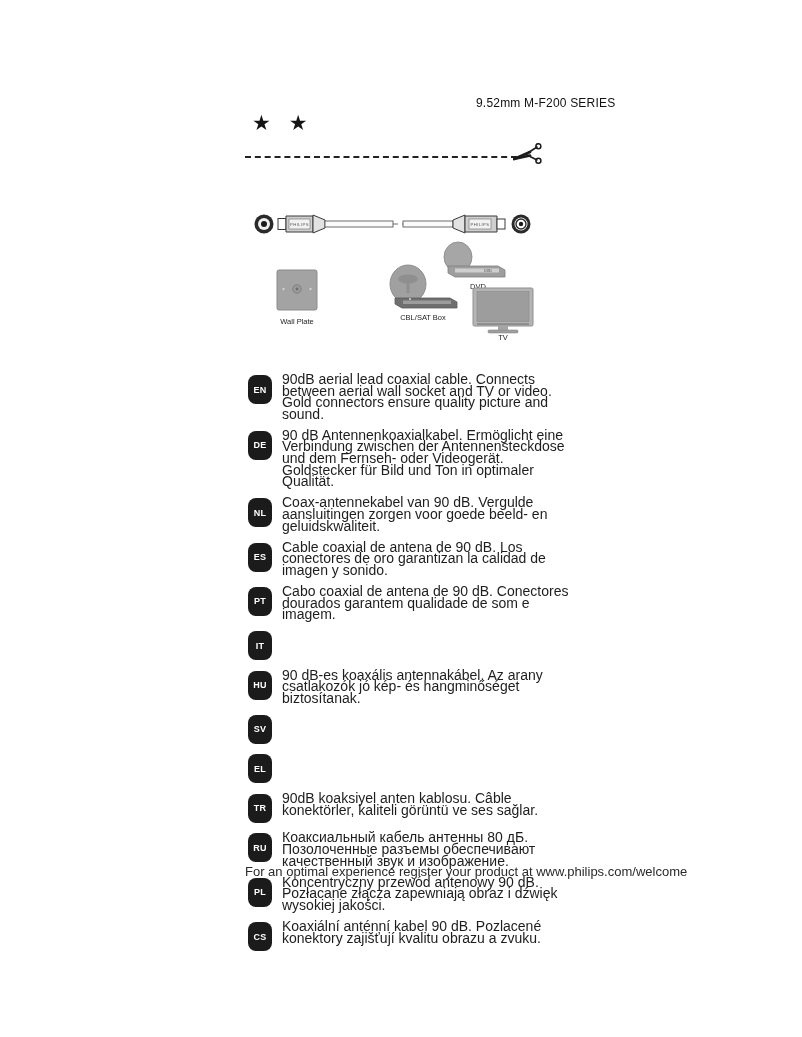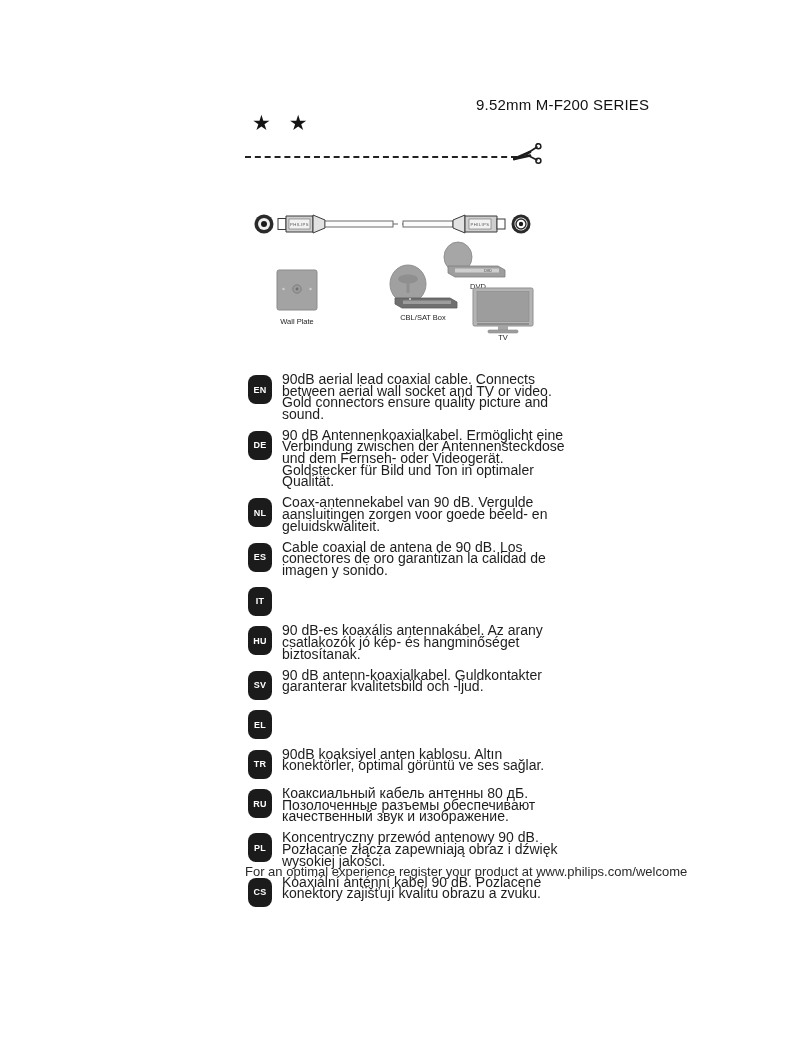--- a/index.html
+++ b/index.html
@@ -14,21 +14,21 @@
     font-family: "Liberation Sans", sans-serif;
     color: #1a1a1a;
     overflow: hidden;
   }
 
   
   #series-title {
     position: absolute;
     left: 476px;
     top: 96px;
-    font-size: 15px;
+    font-size: 12px;
     letter-spacing: 0.2px;
     color: #111;
     white-space: nowrap;
   }
   #rating-stars {
     position: absolute;
     left: 252px;
     top: 112px;
     font-size: 21px;
     line-height: 21px;
@@ -225,36 +225,39 @@
     </div>
     <div class="lang-row">
       <div class="lang-badge">NL</div>
       <div class="lang-text">Coax-antennekabel van 90 dB. Vergulde aansluitingen zorgen voor goede beeld- en geluidskwaliteit.</div>
     </div>
     <div class="lang-row">
       <div class="lang-badge">ES</div>
       <div class="lang-text">Cable coaxial de antena de 90 dB. Los conectores de oro garantizan la calidad de imagen y sonido.</div>
     </div>
     <div class="lang-row">
+      <div class="lang-badge">PT</div>
+      <div class="lang-text">Cabo coaxial de antena de 90 dB. Conectores dourados garantem qualidade de som e imagem.</div>
+    </div>
+    <div class="lang-row">
       <div class="lang-badge">IT</div>
     </div>
     <div class="lang-row">
       <div class="lang-badge">HU</div>
       <div class="lang-text">90 dB-es koaxális antennakábel. Az arany csatlakozók jó kép- és hangminőséget biztosítanak.</div>
     </div>
     <div class="lang-row">
       <div class="lang-badge">SV</div>
-      <div class="lang-text">90 dB antenn-koaxialkabel. Guldkontakter garanterar kvalitetsbild och -ljud.</div>
     </div>
     <div class="lang-row">
       <div class="lang-badge">EL</div>
     </div>
     <div class="lang-row">
       <div class="lang-badge">TR</div>
-      <div class="lang-text">90dB koaksiyel anten kablosu. Altın konektörler, optimal görüntü ve ses sağlar.</div>
+      <div class="lang-text">90dB koaksiyel anten kablosu. Câble konektörler, kaliteli görüntü ve ses sağlar.</div>
     </div>
     <div class="lang-row">
       <div class="lang-badge">RU</div>
       <div class="lang-text">Коаксиальный кабель антенны 80 дБ. Позолоченные разъемы обеспечивают качественный звук и изображение.</div>
     </div>
     <div class="lang-row">
       <div class="lang-badge">PL</div>
       <div class="lang-text">Koncentryczny przewód antenowy 90 dB. Pozłacane złącza zapewniają obraz i dźwięk wysokiej jakości.</div>
     </div>
     <div class="lang-row">

